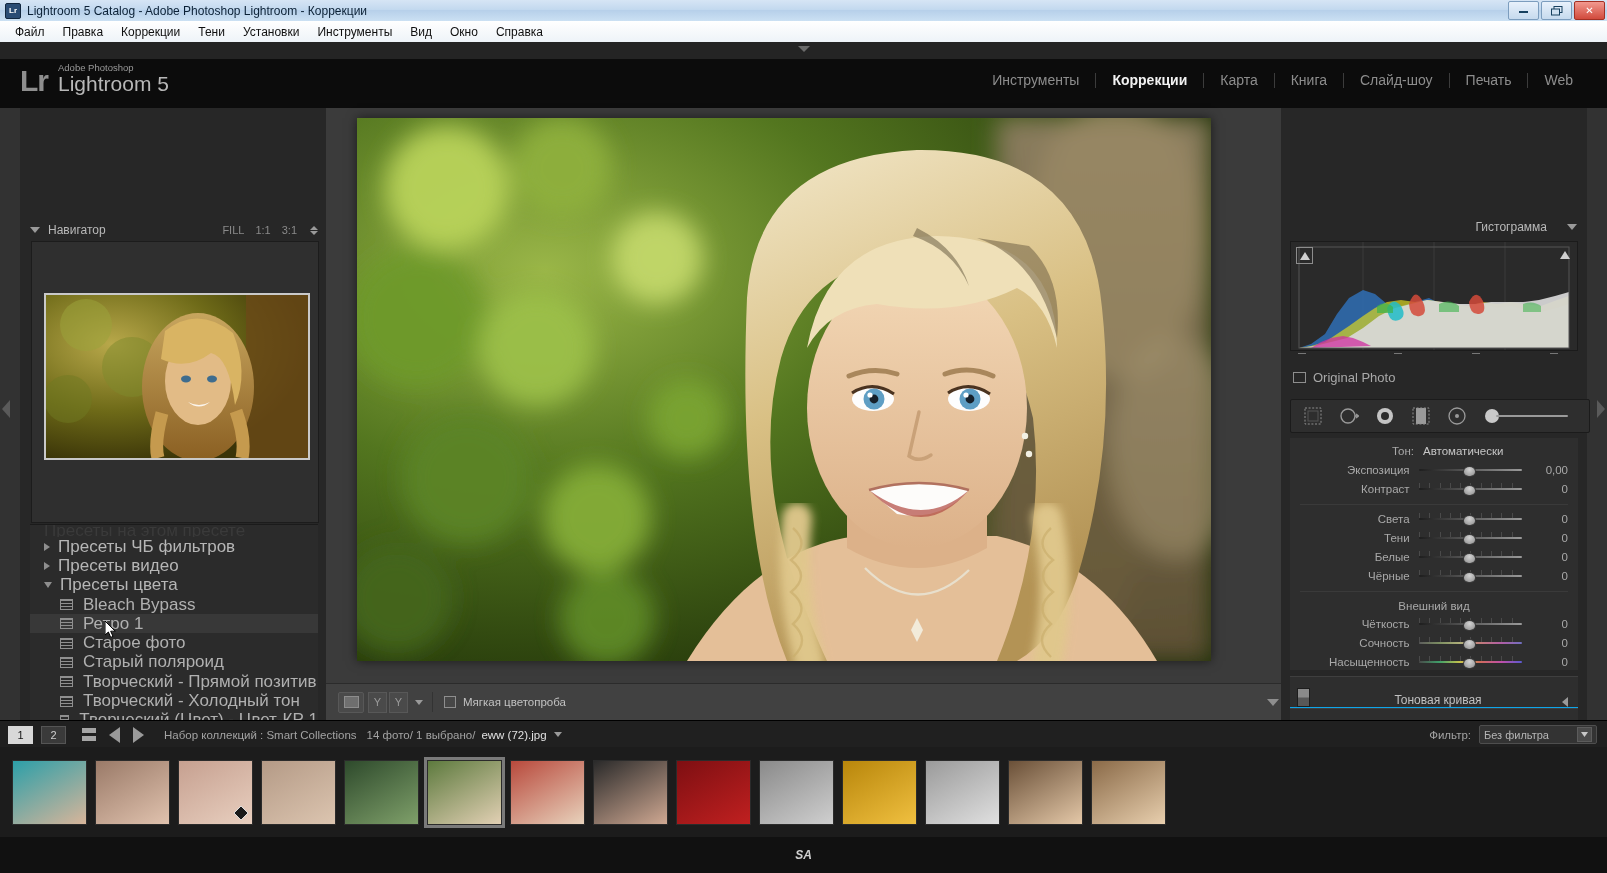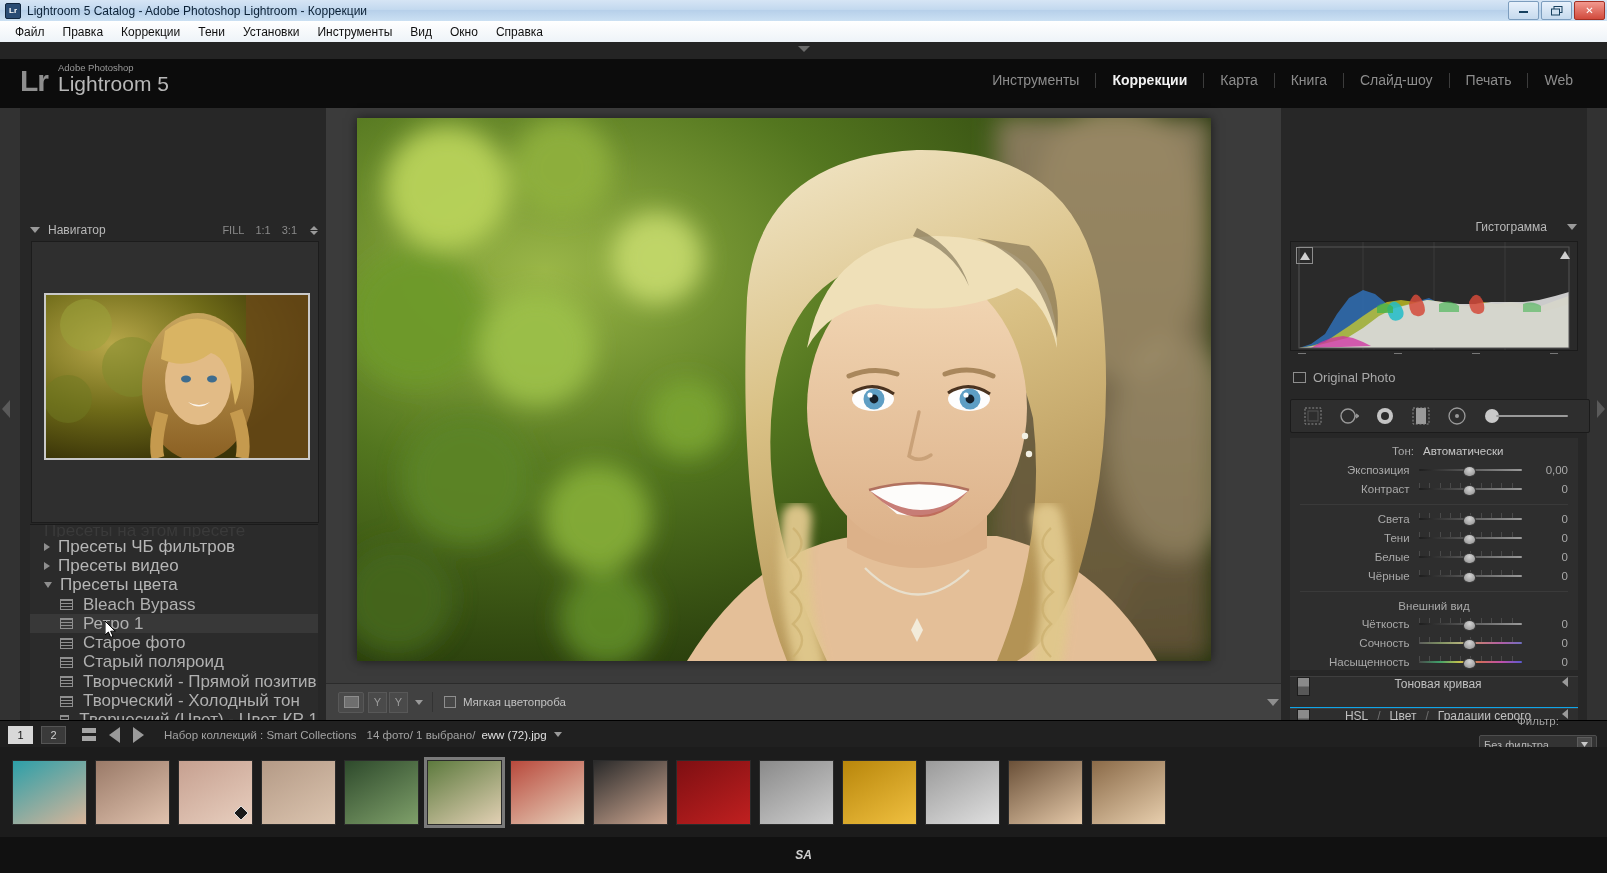--- a/index.html
+++ b/index.html
@@ -159,21 +159,21 @@
     background:radial-gradient(circle at 50% 30%,#d3d3d3,#8e8e8e);
     border-radius:50% 50% 45% 45%;border:1px solid #3a3a3a;}
   .sval{width:52px;text-align:right;font-size:11.5px;color:#a9a9a9;padding-right:10px;}
   .sep-line{height:1px;background:#3a3a3a;margin:6px 10px 4px 10px;}
   .grouphdr{text-align:center;font-size:11.5px;color:#a9a9a9;padding:4px 0 2px 0;}
 
   .colorgrad{background:linear-gradient(to right,#5c5c5c,#7d8f62,#b0b07a,#c27a7a,#b05ea5,#6f6fbf)!important;}
   .colorgrad2{background:linear-gradient(to right,#4a4a4a,#3fa06a,#c9c24a,#d06b5e,#c04fa8,#5a5ad0)!important;}
 
   .cpanel{position:absolute;left:9px;width:288px;height:30px;background:#2e2e2e;
-    border-top:1px solid #3f3f3f;border-bottom:6px solid #0ea5e9;display:flex;align-items:flex-start;}
+    border-top:1px solid #3f3f3f;border-bottom:6px solid #0ea5e9;display:flex;align-items:flex-end;}
   .cswitch{width:11px;height:17px;margin-left:7px;border:1px solid #1d1d1d;
     background:linear-gradient(to bottom,#8a8a8a 0 49%,#585858 51% 100%);}
   .ctitle{flex:1;text-align:center;font-size:12px;color:#c0c0c0;padding-right:12px;}
   .carrow{position:absolute;right:10px;width:0;height:0;border-top:5px solid transparent;
     border-bottom:5px solid transparent;border-right:6px solid #9a9a9a;}
   .hsl{display:flex;gap:9px;justify-content:center;flex:1;padding-right:12px;}
   .hsl span{font-size:12px;color:#c0c0c0;}
   .hsl span.dim{color:#6f6f6f;}
 
   .rbtns{position:absolute;left:9px;top:682px;width:288px;display:flex;gap:8px;}
@@ -186,21 +186,21 @@
   .pgbtn.on{background:#d8d8d8;color:#111;border-color:#d8d8d8;}
   .gridico{width:14px;height:13px;margin-left:16px;
     background:linear-gradient(#a6a6a6 0 5px,transparent 5px 8px,#a6a6a6 8px 13px);
     background-size:6px 13px;background-repeat:repeat-x;}
   .navarr{margin-left:13px;width:0;height:0;}
   .navarr.l{border-top:8px solid transparent;border-bottom:8px solid transparent;border-right:11px solid #9a9a9a;}
   .navarr.r{border-top:8px solid transparent;border-bottom:8px solid transparent;border-left:11px solid #9a9a9a;}
   .fstext{margin-left:20px;font-size:11.5px;color:#a3a3a3;white-space:nowrap;}
   .fsdd{margin-left:7px;width:0;height:0;border-left:4px solid transparent;
     border-right:4px solid transparent;border-top:5px solid #9a9a9a;}
-  .filterwrap{position:absolute;right:10px;display:flex;align-items:center;gap:8px;flex-direction:column;}
+  .filterwrap{position:absolute;right:10px;display:flex;align-items:center;gap:8px;}
   .filterwrap .fl{font-size:11.5px;color:#a3a3a3;}
   .fsel{width:108px;height:17px;border:1px solid #4e4e4e;background:#333;border-radius:2px;
     display:flex;align-items:center;padding:0 4px;font-size:11px;color:#b6b6b6;}
   .fsel .ar{margin-left:auto;width:13px;height:13px;background:#4a4a4a;border:1px solid #5c5c5c;
     display:flex;align-items:center;justify-content:center;}
 
   .filmstrip{position:absolute;left:0;top:747px;width:1607px;height:90px;background:#1c1c1c;
     display:flex;align-items:center;padding-left:12px;gap:8px;}
   .fthumb{width:73px;height:63px;background:#3a3a3a;border:1px solid #2b2b2b;position:relative;
     overflow:hidden;}

